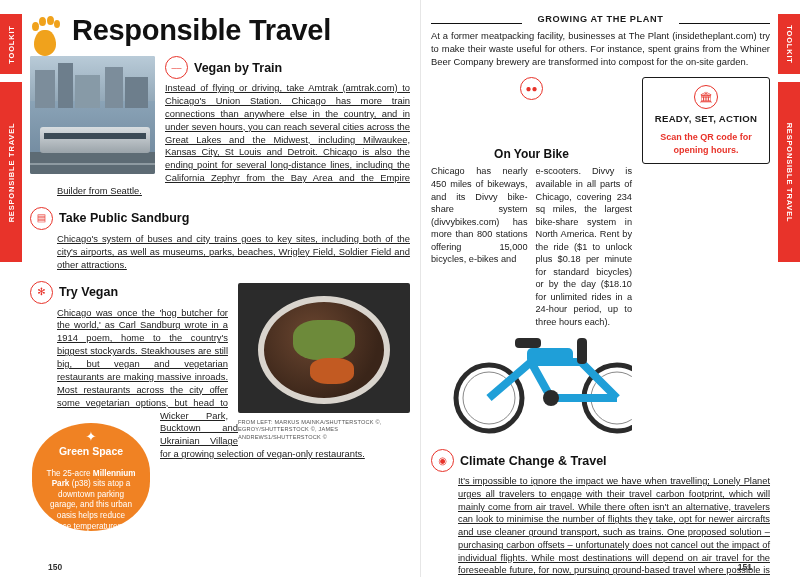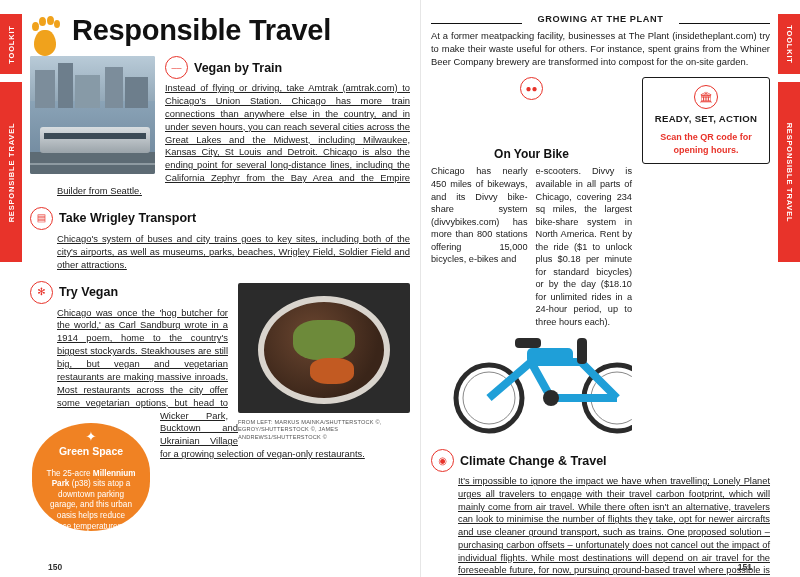--- a/index.html
+++ b/index.html
@@ -225,21 +225,21 @@
       <div class="sec-head">
         <div class="circ">⎯⎯</div>
         <div class="sec-title">Vegan by Train</div>
       </div>
       <div class="sec-body indent">Instead of flying or driving, take Amtrak (amtrak.com) to Chicago's Union Station. Chicago has more train connections than anywhere else in the country, and in under seven hours, you can reach several cities across the Great Lakes and the Midwest, including Milwaukee, Kansas City, St Louis and Detroit. Chicago is also the ending point for several long-distance lines, including the California Zephyr from the Bay Area and the Empire Builder from Seattle.</div>
     </div>
 
     <div class="sec">
       <div class="sec-head">
         <div class="circ">▤</div>
-        <div class="sec-title">Take Wrigley Transport</div>
+        <div class="sec-title">Take Public Sandburg</div>
       </div>
       <div class="sec-body indent">Chicago's system of buses and city trains goes to key sites, including both of the city's airports, as well as museums, parks, beaches, Wrigley Field, Soldier Field and other attractions.</div>
     </div>
 
     <div class="photo2">
       <div class="plate"></div>
       <div class="veg"></div>
       <div class="veg2"></div>
     </div>
     <div class="credit" style="float:right;width:172px;clear:right;margin-bottom:4px;">FROM LEFT:

